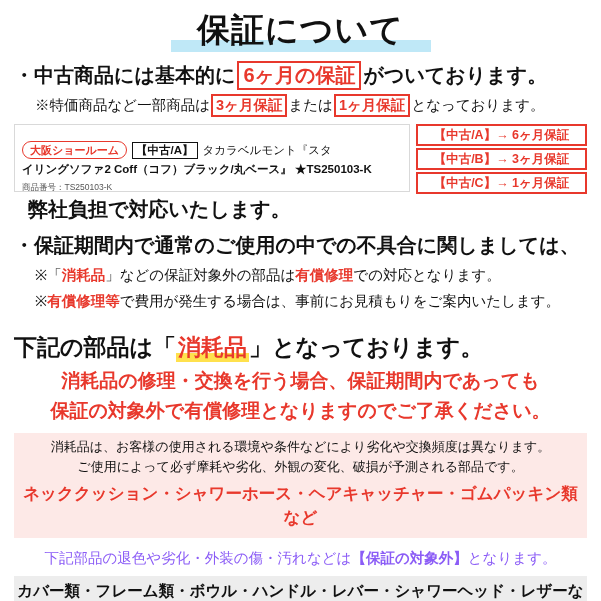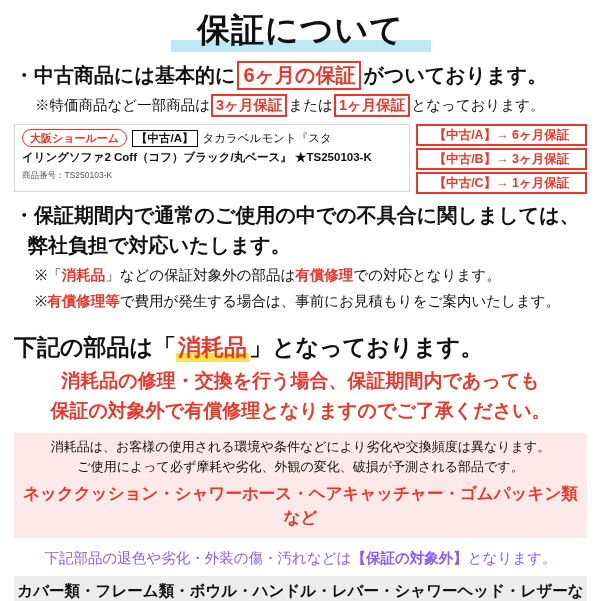--- a/index.html
+++ b/index.html
@@ -99,21 +99,21 @@
   .sample-area {
     display: flex;
     margin-top: 7px;
     gap: 6px;
     align-items: flex-start;
   }
   .sample-card {
     flex: 0 0 396px;
     border: 1px solid #d9d9d9;
     box-sizing: border-box;
-    padding: 4px 7px 5px 7px;
+    padding: 16px 7px 5px 7px;
     height: 68px;
     position: relative;
     background: #fff;
   }
   .sample-top {
     display: flex;
     align-items: center;
     gap: 5px;
     white-space: nowrap;
   }
@@ -279,22 +279,22 @@
       <div class="sample-name2">イリングソファ2 Coff（コフ）ブラック/丸ベース』 ★TS250103-K</div>
       <div class="sample-code">商品番号：TS250103-K</div>
     </div>
     <div class="callouts">
       <div class="callout">【中古/A】→ 6ヶ月保証</div>
       <div class="callout">【中古/B】→ 3ヶ月保証</div>
       <div class="callout">【中古/C】→ 1ヶ月保証</div>
     </div>
   </div>
 
+  <div class="bullet-line" style="margin-top:0; padding-left:14px;">弊社負担で対応いたします。</div>
   <div class="bullet-line">・保証期間内で通常のご使用の中での不具合に関しましては、</div>
-  <div class="bullet-line" style="margin-top:0; padding-left:14px;">弊社負担で対応いたします。</div>
 
   <div class="row note-line">
     <span>※「</span>
     <span class="red bold">消耗品</span>
     <span>」などの保証対象外の部品は </span>
     <span class="red bold">有償修理</span>
     <span> での対応となります。</span>
   </div>
 
   <div class="row note-line">

